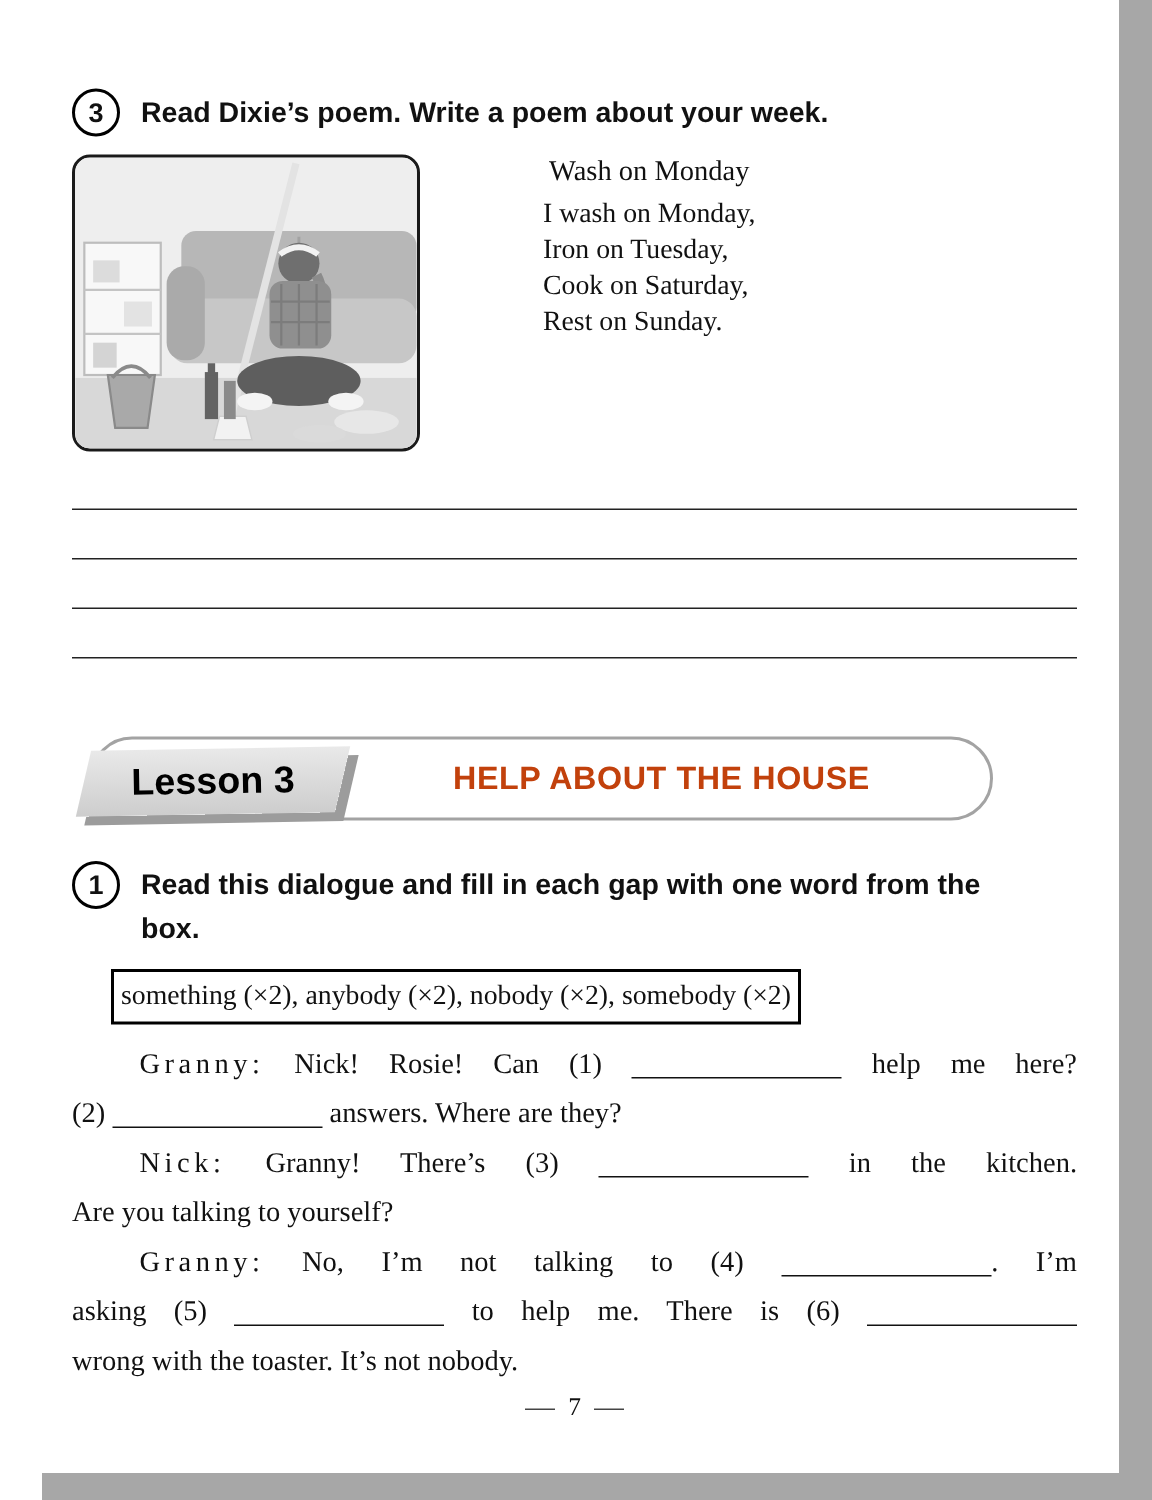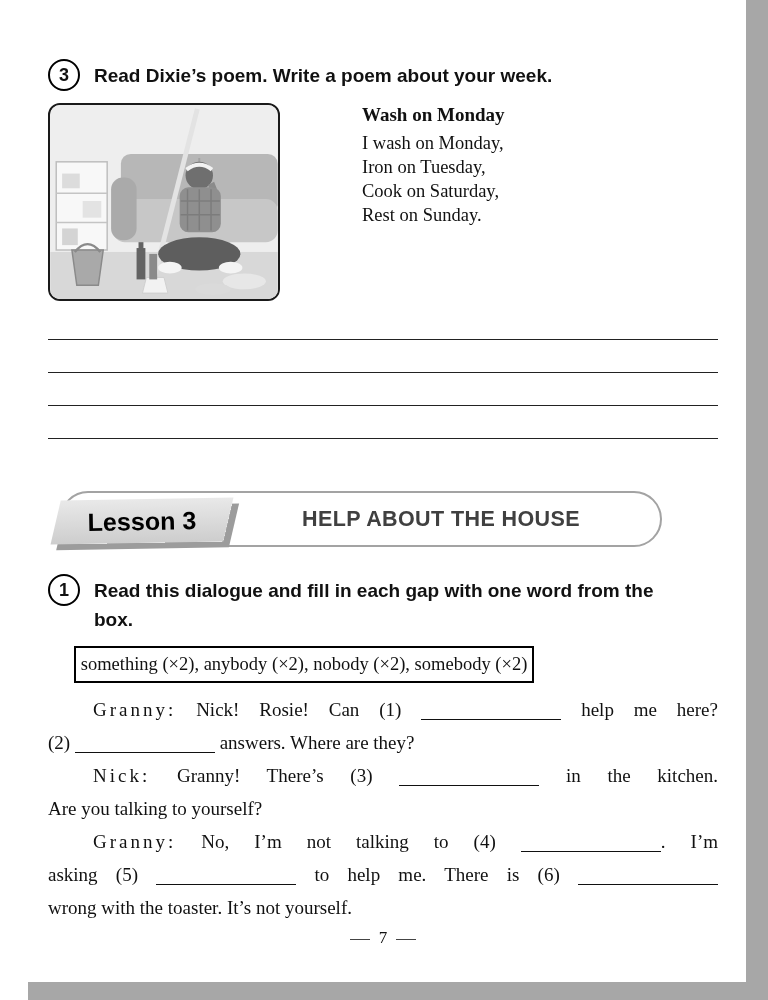--- a/index.html
+++ b/index.html
@@ -34,38 +34,38 @@
   .ex1-header .ex-instruction { max-width:585px; }
 
   
   .poem-row { display:flex; margin-top:12px; }
   .photo-frame {
     width:232px; height:198px; flex-shrink:0;
     border:2px solid #1a1a1a; border-radius:12px; overflow:hidden; background:#ececec;
   }
   .photo-frame svg { display:block; width:100%; height:100%; }
   .poem-block { margin-left:82px; padding-top:1px; }
-  .poem-title { font-weight:bold; font-size:19px; text-align:center; margin-bottom:5px; }
+  .poem-title { font-weight:normal; font-size:19px; text-align:center; margin-bottom:5px; }
   .poem-line { font-size:18.5px; line-height:24px; white-space:nowrap; }
 
   
   .writing-lines { margin-top:6px; }
   .write-line { height:33px; border-bottom:1.6px solid #222; }
 
   
   .lesson-banner { position:relative; margin-top:46px; height:72px; }
   .lesson-pill {
     position:absolute; left:12px; top:6px; width:602px; height:56px;
     border:2.5px solid #a3a3a3; border-radius:30px; background:#fff;
   }
   .lesson-title {
     position:absolute; left:175px; right:15px; top:0; bottom:0;
     display:flex; align-items:center; justify-content:center;
     font-family:"Liberation Sans", sans-serif; font-weight:bold;
-    font-size:21.5px; letter-spacing:0.4px; color:#404040;
+    font-size:21.5px; letter-spacing:0.4px; color:#c2410c;
   }
   .lesson-flag {
     position:absolute; left:8px; top:14px; width:172px; height:44px;
     background:linear-gradient(180deg,#e9e9e9,#cdcdcd);
     transform:skewX(-14deg) rotate(-1deg);
     box-shadow:7px 6px 0 #9c9c9c;
   }
   .lesson-flag-label {
     position:absolute; inset:0;
     display:flex; align-items:center; justify-content:center;
@@ -186,21 +186,21 @@
 
   <div class="word-box">something (×2), anybody (×2), nobody (×2), somebody (×2)</div>
 
   <div class="dialogue">
       <div class="dlg-line just indent"><span class="speaker">Granny:</span><span> Nick! Rosie! Can (1) </span><span class="blank"></span><span> help me here?</span></div>
       <div class="dlg-line"><span>(2) </span><span class="blank"></span><span> answers. Where are they?</span></div>
       <div class="dlg-line just indent"><span class="speaker">Nick:</span><span> Granny! There’s (3) </span><span class="blank"></span><span> in the kitchen.</span></div>
       <div class="dlg-line"><span>Are you talking to yourself?</span></div>
       <div class="dlg-line just indent"><span class="speaker">Granny:</span><span> No, I’m not talking to (4) </span><span class="blank"></span><span>. I’m</span></div>
       <div class="dlg-line just"><span>asking (5) </span><span class="blank"></span><span> to help me. There is (6) </span><span class="blank"></span></div>
-      <div class="dlg-line"><span>wrong with the toaster. It’s not yourself.</span></div>
+      <div class="dlg-line"><span>wrong with the toaster. It’s not nobody.</span></div>
     </div>
 
   <div class="footer">
     <div class="foot-dash"></div>
     <div class="page-num">7</div>
     <div class="foot-dash"></div>
   </div>
 
 </div>
 

